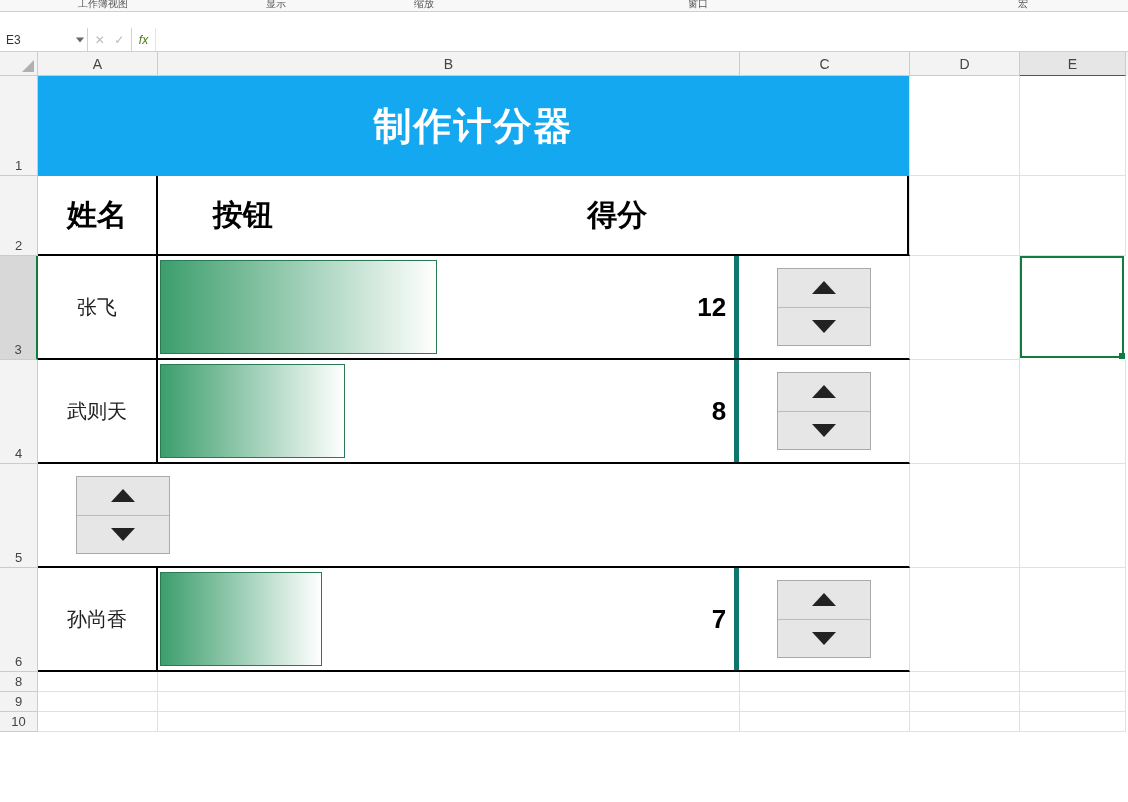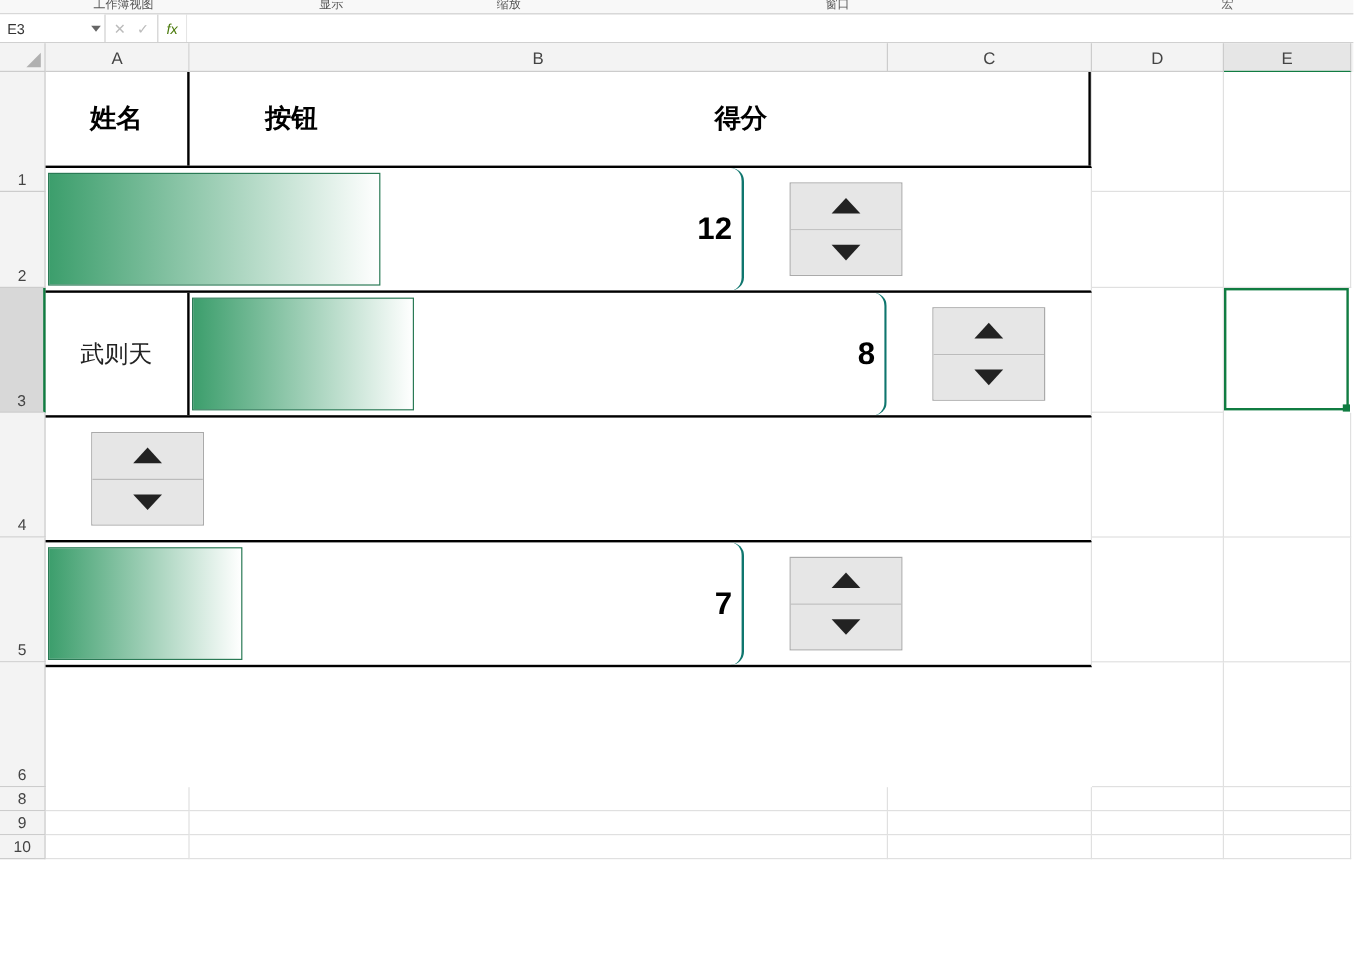--- a/index.html
+++ b/index.html
@@ -30,20 +30,21 @@
     white-space: nowrap;
   }
 
   
   .fbar {
     height: 24px;
     display: flex;
     align-items: stretch;
     border-bottom: 1px solid #d0d0d0;
     background: #ffffff;
+    margin-top: 16px;
   }
   .namebox {
     width: 88px;
     display: flex;
     align-items: center;
     border-right: 1px solid #d0d0d0;
     padding: 0 6px;
     font-size: 12px;
     color: #333;
     position: relative;
@@ -194,21 +195,21 @@
     height: 80px;
     display: flex;
     border-bottom: 2px solid #000;
     border-right: 1px solid #e0e0e0;
   }
   .hdrcell {
     display: flex;
     align-items: center;
     justify-content: center;
     font-weight: 700;
-    font-size: 22px;
+    font-size: 30px;
     color: #000;
     text-align: right;
   }
   .hc-a { width: 120px; border-right: 2px solid #000; }
   .hc-b { width: 582px; border-right: 2px solid #000; }
   .hc-c { width: 170px; }
 
   .drow {
     height: 104px;
     display: flex;
@@ -220,23 +221,22 @@
     width: 120px;
     border-right: 2px solid #000;
     display: flex;
     align-items: center;
     justify-content: center;
     font-size: 20px;
     color: #222;
   }
   .dscore {
     width: 582px;
-    border-right: 2px solid #0f766e;
-    position: relative;
-    border-radius: 11px;
+    border-right: 5px solid #0f766e;
+    position: relative;
   }
   .bar {
     position: absolute;
     left: 2px;
     top: 4px;
     bottom: 4px;
     border: 1px solid #2a7a55;
   }
   .scoreval {
     position: absolute;
@@ -373,27 +373,29 @@
       <div class="bgcell" style="left:872px;top:616px; width:110px; height:20px"></div>
       <div class="bgcell" style="left:982px;top:616px; width:106px; height:20px"></div>
 
       <div class="bgcell" style="left:0;    top:636px; width:120px; height:20px"></div>
       <div class="bgcell" style="left:120px;top:636px; width:582px; height:20px"></div>
       <div class="bgcell" style="left:702px;top:636px; width:170px; height:20px"></div>
       <div class="bgcell" style="left:872px;top:636px; width:110px; height:20px"></div>
       <div class="bgcell" style="left:982px;top:636px; width:106px; height:20px"></div>
 
       <div class="board">
+        <div class="title">制作计分器</div>
         <div class="hdrrow">
           <div class="hdrcell hc-a">姓名</div>
           <div class="hdrcell hc-c">按钮</div>
           <div class="hdrcell hc-b">得分</div>
         </div>
 
         <div class="drow">
+          <div class="dname">张飞</div>
           <div class="dscore">
             <div class="bar" style="width: 277.44px; background: linear-gradient(to right, rgb(60, 158, 108), rgb(255, 255, 255));"></div>
             <div class="scoreval">12</div>
           </div>
           <div class="dbtn">
             <div class="spinner">
               <div class="spinbtn">
                   <div class="tri-up"></div>
                 </div>
               <div class="spinbtn">
@@ -428,20 +430,21 @@
                   <div class="tri-up"></div>
                 </div>
               <div class="spinbtn">
                   <div class="tri-down"></div>
                 </div>
             </div>
           </div>
         </div>
 
         <div class="drow">
+          <div class="dname">孙尚香</div>
           <div class="dscore">
             <div class="bar" style="width: 161.84px; background: linear-gradient(to right, rgb(60, 158, 108), rgb(255, 255, 255));"></div>
             <div class="scoreval">7</div>
           </div>
           <div class="dbtn">
             <div class="spinner">
               <div class="spinbtn">
                   <div class="tri-up"></div>
                 </div>
               <div class="spinbtn">

